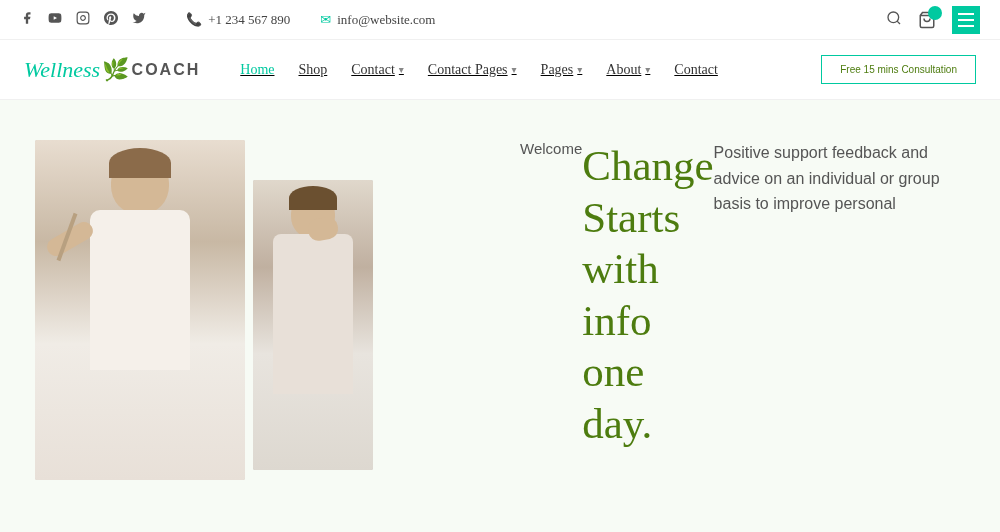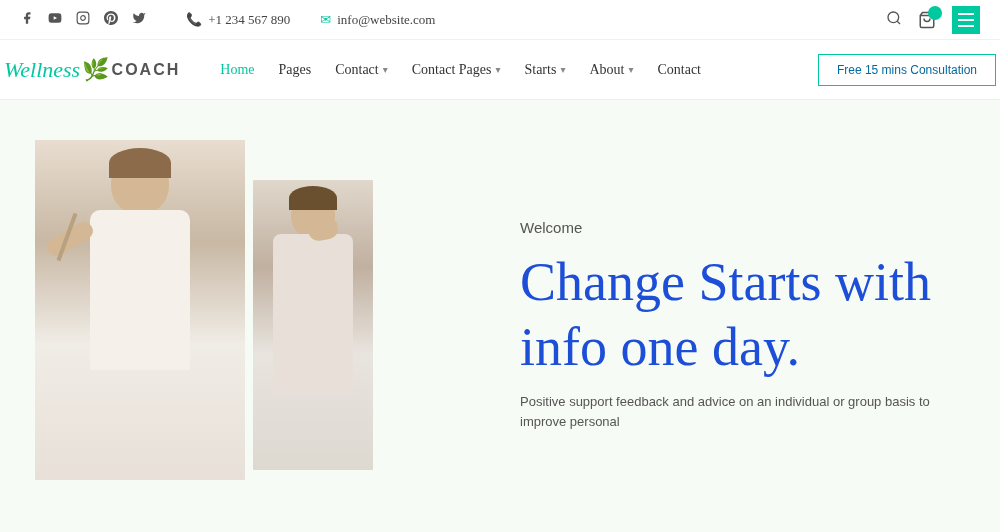--- a/index.html
+++ b/index.html
@@ -79,21 +79,21 @@
       width: 16px;
       height: 2px;
       background: #fff;
     }
 
     
     .nav-bar {
       background: #fff;
       display: flex;
       align-items: center;
-      padding: 0 4px;
+      padding: 0 24px;
       height: 60px;
       border-bottom: 1px solid #f0f0f0;
     }
     .logo {
       display: flex;
       align-items: center;
       margin-right: 30px;
       text-decoration: none;
     }
     .logo-wellness {
@@ -112,44 +112,45 @@
       font-weight: bold;
       color: #555;
       letter-spacing: 2px;
       text-align: right;
     }
     .nav-links {
       display: flex;
       align-items: flex-end;
       gap: 4px;
       flex: 1;
+      text-decoration: underline;
     }
     .nav-item {
       padding: 6px 10px;
       font-size: 14px;
       color: #333;
       cursor: pointer;
       display: flex;
       align-items: center;
       gap: 4px;
       white-space: nowrap;
     }
     .nav-item.active {
       color: #00c9a0;
     }
     .nav-item .chevron {
       font-size: 10px;
       color: #888;
     }
     .cta-btn {
       border: 1.5px solid #00c9a0;
-      color: #0369a1;
+      color: #4d7c0f;
       background: #fff;
       padding: 8px 18px;
-      font-size: 12px;
+      font-size: 10px;
       cursor: pointer;
       white-space: nowrap;
       font-family: Arial, sans-serif;
     }
 
     
     .hero {
       display: flex;
       height: 432px; 
       background: #f7fbf5;
@@ -179,43 +180,42 @@
       background: #c8c5c0;
       border-radius: 2px;
       overflow: hidden;
       position: relative;
     }
 
     
     .hero-text {
       flex: 1;
       display: flex;
-      flex-direction: column;
+      flex-direction: row;
       justify-content: center;
       padding: 40px 50px 20px 60px;
     }
     .hero-welcome {
       font-size: 15px;
       color: #555;
       margin-bottom: 14px;
       font-family: Arial, sans-serif;
     }
     .hero-heading {
-      font-size: 54px;
-      color: #1d4ed8;
+      font-size: 43px;
+      color: #4d7c0f;
       line-height: 1.2;
       font-family: 'Georgia', serif;
       font-weight: normal;
     }
     .hero-body {
-      font-size: 13px;
+      font-size: 16px;
       color: #555;
       line-height: 1.6;
       font-family: Arial, sans-serif;
-      margin-top: 12px;
     }
   </style>
 </head>
 <body>
 
 <div class="top-bar">
   <div class="top-bar-icons">
     <span class="top-bar-icon">
       <svg width="14" height="14" viewBox="0 0 24 24" fill="#555">
           <path d="M18 2h-3a5 5 0 0 0-5 5v3H7v4h3v8h4v-8h3l1-4h-4V7a1 1 0 0 1 1-1h3z"></path>
@@ -285,32 +285,32 @@
     <span class="logo-wellness">Wellness</span>
     <span class="logo-leaf" style="color:#f0c030; font-size:22px;">🌿</span>
     <span class="logo-coach">COACH</span>
   </div>
 
   <div class="nav-links">
     <div class="nav-item active">
       <span>Home</span>
     </div>
     <div class="nav-item">
-      <span>Pages</span>
+      <span>Shop</span>
     </div>
     <div class="nav-item">
       <span>Contact</span>
       <span class="chevron">▾</span>
     </div>
     <div class="nav-item">
       <span>Contact Pages</span>
       <span class="chevron">▾</span>
     </div>
     <div class="nav-item">
-      <span>Starts</span>
+      <span>Pages</span>
       <span class="chevron">▾</span>
     </div>
     <div class="nav-item">
       <span>About</span>
       <span class="chevron">▾</span>
     </div>
     <div class="nav-item">
       <span>Contact</span>
     </div>
   </div>

